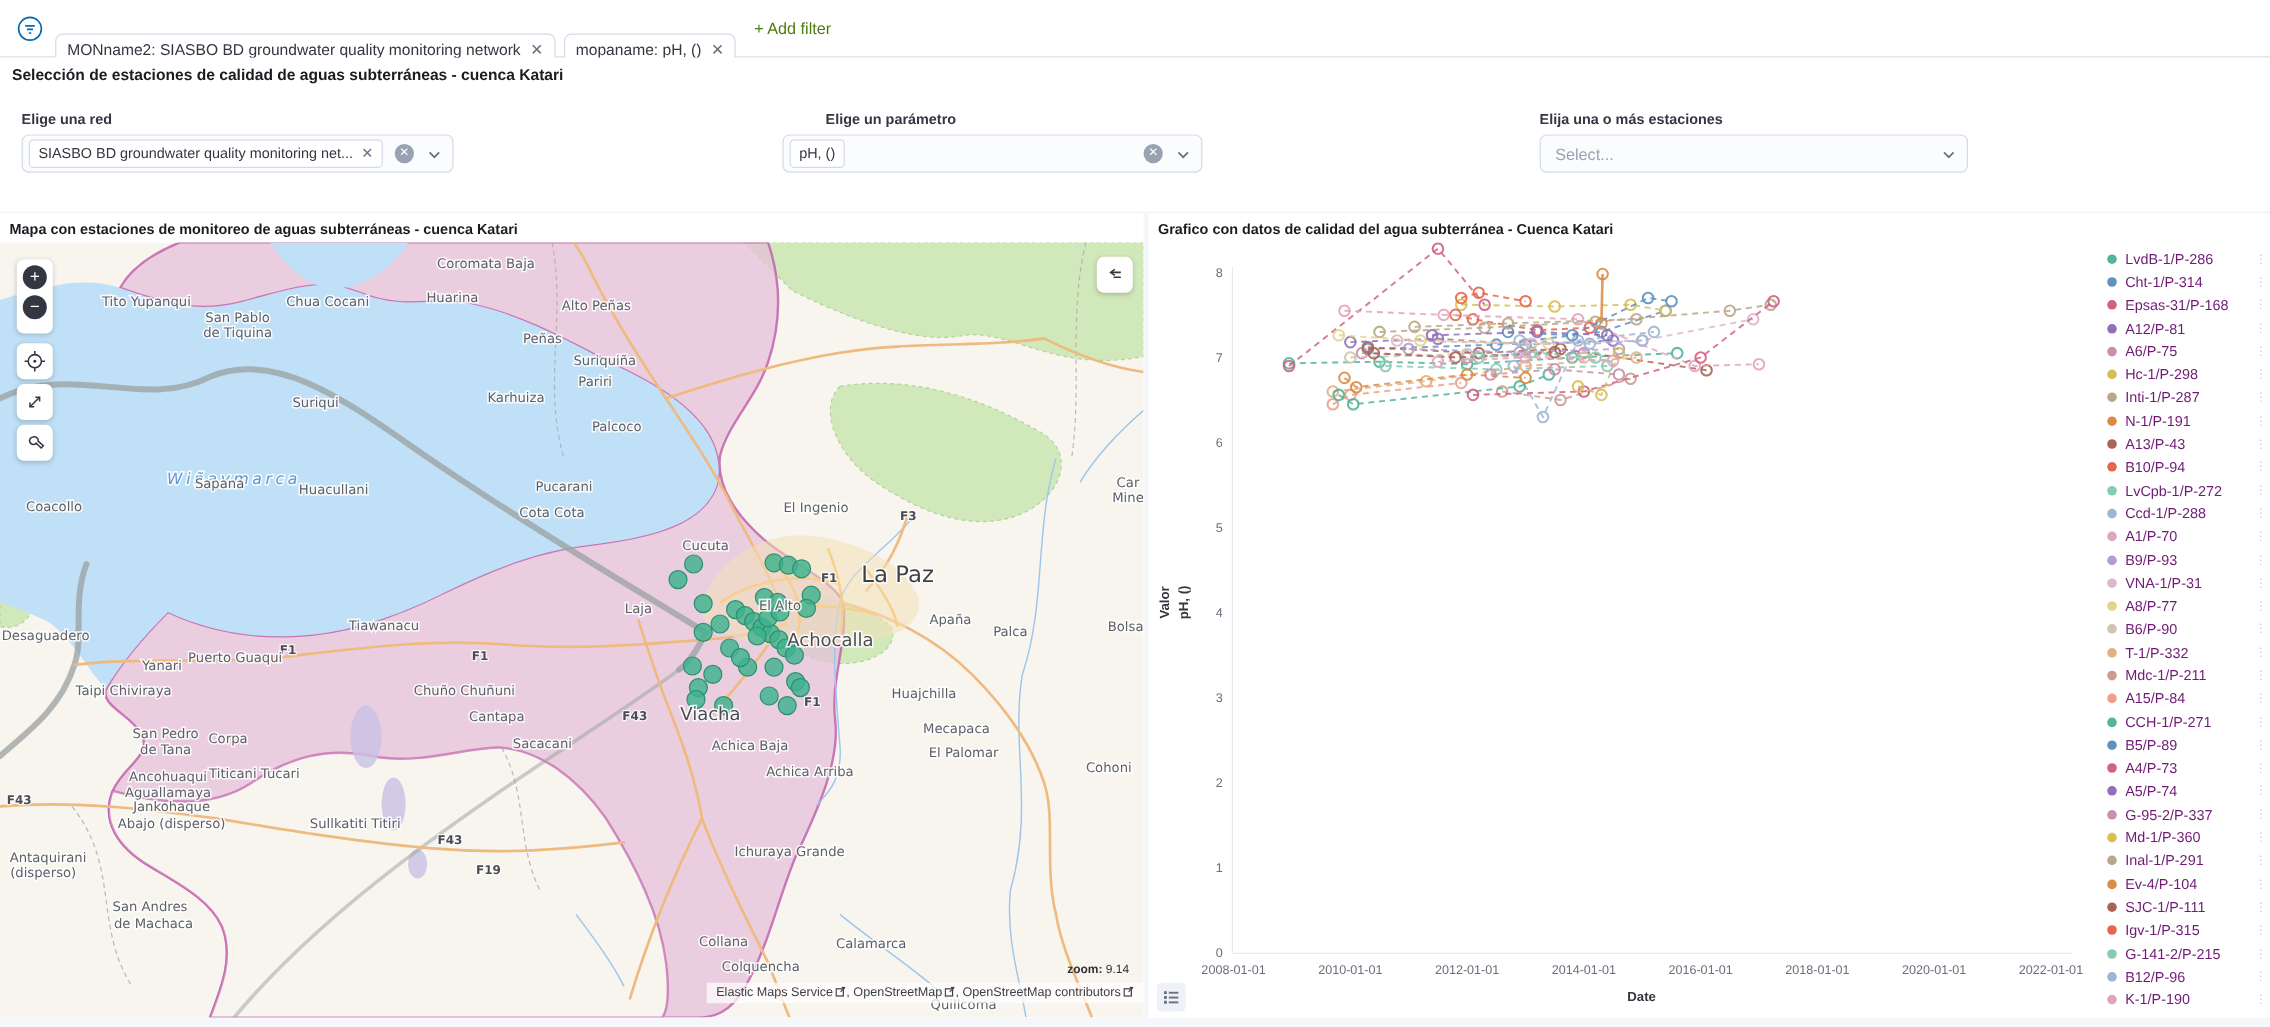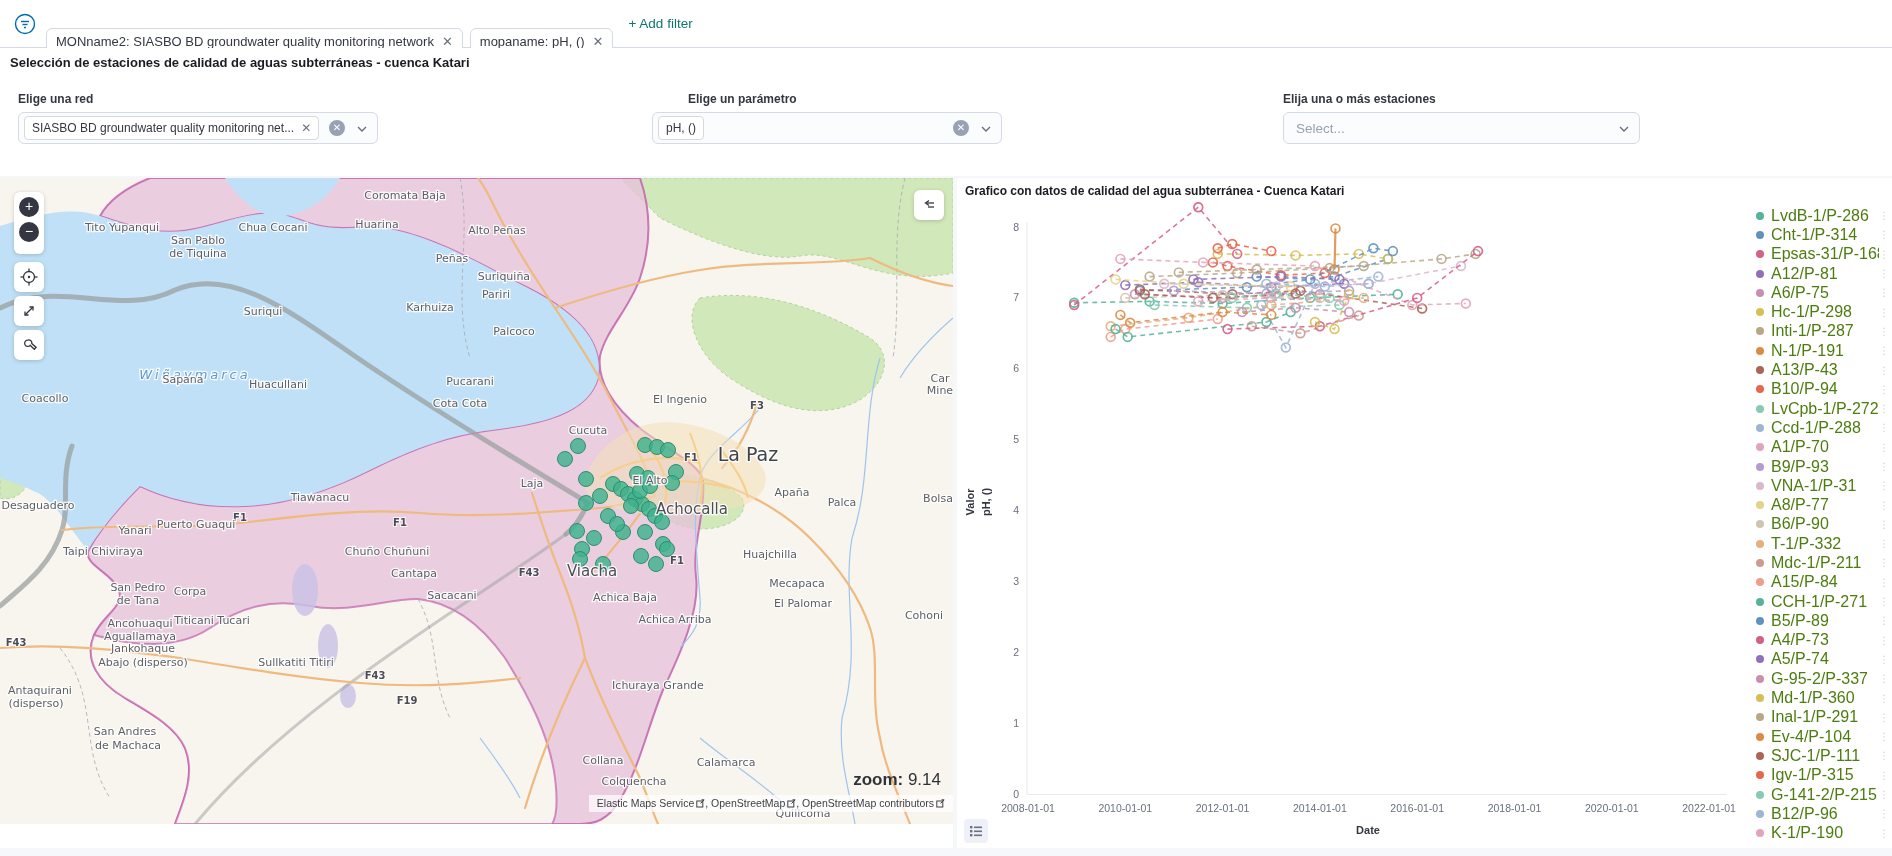--- a/index.html
+++ b/index.html
@@ -4,21 +4,21 @@
 <style>
   html,body{margin:0;padding:0;}
   body{width:1892px;height:856px;background:#f5f7fa;font-family:"Liberation Sans",sans-serif;color:#343741;overflow:hidden;}
   .root{position:relative;width:1892px;height:856px;}
 
   
   .filter-bar{position:absolute;left:0;top:0;width:100%;height:48px;background:#fff;border-bottom:1px solid #d3dae6;display:flex;align-items:center;padding-left:12px;box-sizing:border-box;}
   .filter-icon{width:26px;height:26px;margin-right:8px;flex:0 0 auto;}
   .pill{display:inline-flex;align-items:center;height:26px;padding:0 9px;border:1px solid #d3dae6;border-radius:6px;background:#fff;font-size:13px;font-weight:500;color:#343741;margin-right:7px;cursor:pointer;white-space:nowrap;margin-top:36px;}
   .pill .x{margin-left:8px;color:#69707d;font-size:13px;}
-  .add-filter{color:#0f766e;font-size:13.5px;margin-left:8px;cursor:pointer;}
+  .add-filter{color:#4d7c0f;font-size:13.5px;margin-left:8px;cursor:pointer;}
 
   
   .controls{position:absolute;left:0;top:48px;width:100%;height:128px;background:#fff;box-sizing:border-box;}
   .controls-title{position:absolute;left:10px;top:7px;font-size:13px;font-weight:700;color:#1a1c21;}
   .field-label{position:absolute;font-size:12px;font-weight:700;color:#343741;}
   .combo{position:absolute;height:32px;background:#fbfcfd;border:1px solid #d3dae6;border-radius:6px;box-sizing:border-box;display:flex;align-items:center;padding:0 30px 0 5px;cursor:pointer;}
   .combo .cpill{display:inline-flex;align-items:center;height:22px;padding:0 7px;background:#fff;border:1px solid #d3dae6;border-radius:4px;font-size:12px;color:#343741;white-space:nowrap;}
   .combo .cpill .x{margin-left:7px;color:#69707d;font-size:12px;}
   .combo .clear{position:absolute;right:32px;top:7px;width:16px;height:16px;border-radius:50%;background:#98a2b3;color:#fff;font-size:10px;line-height:16px;text-align:center;}
   .combo .chev{position:absolute;right:10px;top:11px;width:10px;height:10px;}
@@ -41,33 +41,33 @@
   text.lake{font-style:italic;fill:#5f97cf;font-size:13px;letter-spacing:3px;}
   text.shield{font-family:"DejaVu Sans",sans-serif;font-size:10px;font-weight:700;fill:#4a4d55;text-anchor:middle;paint-order:stroke;stroke:#fff;stroke-width:2px;stroke-opacity:.8;}
   .map-ctrl{position:absolute;background:#fff;border-radius:6px;box-shadow:0 1px 4px rgba(0,0,0,.18);cursor:pointer;}
   .zoom-group{left:14px;top:14px;width:30px;height:62px;}
   .zoom-btn{width:20px;height:20px;border-radius:50%;background:#343741;color:#fff;font-size:14px;line-height:19px;text-align:center;margin:5px auto 0 auto;cursor:pointer;}
   .sq-btn{width:30px;height:30px;display:flex;align-items:center;justify-content:center;}
   .ctrl-locate{left:14px;top:84px;}
   .ctrl-expand{left:14px;top:118px;}
   .ctrl-tools{left:14px;top:152px;}
   .ctrl-legend{right:9px;top:12px;width:30px;height:30px;display:flex;align-items:center;justify-content:center;font-size:14px;color:#343741;}
-  .map-zoomlabel{position:absolute;right:12px;bottom:34px;font-size:17px;color:#2f3338;}
+  .map-zoomlabel{position:absolute;right:12px;bottom:34px;font-size:10px;color:#2f3338;}
   .map-zoomlabel b{font-weight:700;}
   .map-attr{position:absolute;right:0;bottom:12px;background:rgba(255,255,255,.72);padding:2px 8px 3px 8px;font-size:10.5px;color:#3c3f44;white-space:nowrap;}
   .map-attr .lnk{cursor:pointer;}
   .map-attr svg{vertical-align:-1px;margin-left:2px;}
 
   
   .chart-wrap{position:relative;width:935px;height:646px;}
   .chart-svg{display:block;}
   .legend{position:absolute;right:0;top:2px;width:144px;height:640px;overflow:hidden;padding-top:2px;}
   .lrow{display:flex;align-items:center;height:19.3px;padding-left:8px;cursor:pointer;}
   .ldot{width:8px;height:8px;border-radius:50%;flex:0 0 auto;margin-right:7px;}
-  .llabel{font-size:16px;color:#4d7c0f;white-space:nowrap;overflow:hidden;flex:1 1 auto;}
+  .llabel{font-size:12px;color:#701a75;white-space:nowrap;overflow:hidden;flex:1 1 auto;}
   .lmore{color:#c7ccd6;font-size:10px;margin-right:3px;flex:0 0 auto;}
   .legend-toggle{position:absolute;left:7px;bottom:5px;width:24px;height:24px;border-radius:4px;background:#eef1f7;display:flex;align-items:center;justify-content:center;cursor:pointer;}
   text.tick{font-size:10.5px;fill:#696f7d;}
   text.axis-title{font-size:11px;font-weight:700;fill:#343741;}
 </style>
 </head>
 <body>
 
 <div class="root">
 
@@ -125,20 +125,21 @@
           <svg width="10" height="10" viewBox="0 0 10 10">
             <polyline points="1,3 5,7 9,3" fill="none" stroke="#69707d" stroke-width="1.4"></polyline>
           </svg>
         </span>
     </div>
   </div>
 
   <div class="main">
 
     <div class="panel panel-map">
+      <div class="panel-title">Mapa con estaciones de monitoreo de aguas subterráneas - cuenca Katari</div>
       <div class="map-wrap">
         <svg class="map-svg" width="953" height="646" viewBox="0 0 953 646">
           <rect x="0" y="0" width="953" height="646" fill="#f8f4ee"></rect>
 
           <g fill="#cde7b5" stroke="#a9cf90" stroke-width="1" stroke-dasharray="3,3" opacity="0.9">
             <path d="M620,0 L953,0 L953,95 C880,110 840,70 800,78 C760,85 700,60 660,40 Z"></path>
             <path d="M700,120 C760,110 820,130 870,160 C900,180 880,220 840,230 C800,240 760,220 730,200 C700,180 680,140 700,120 Z"></path>
             <path d="M640,300 C680,290 720,300 742,320 C752,340 720,355 690,350 C660,345 630,315 640,300 Z"></path>
             <path d="M0,268 C25,272 35,290 25,310 C15,325 0,320 0,320 Z"></path>
           </g>

